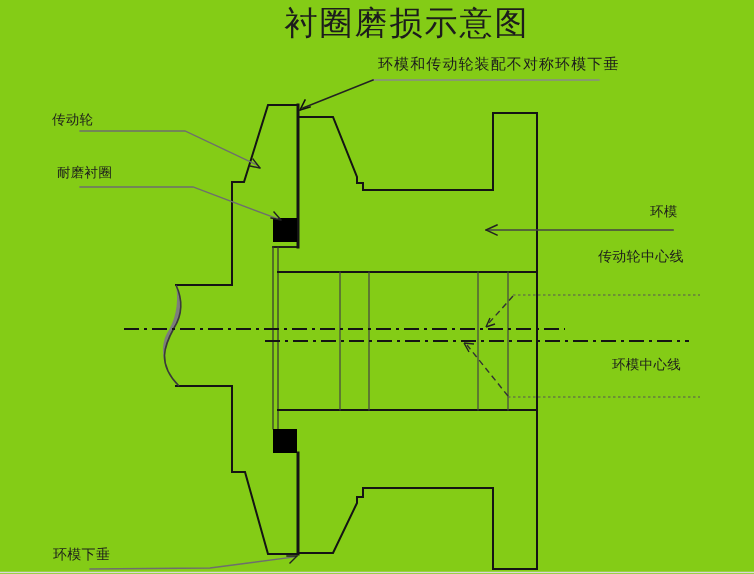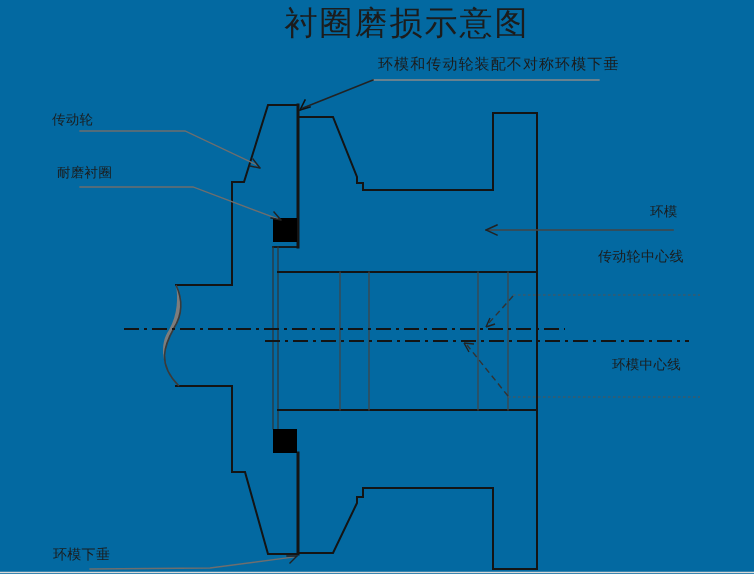--- a/index.html
+++ b/index.html
@@ -1,17 +1,17 @@
 <!DOCTYPE html>
 <html><head>
 <meta charset="utf-8">
 <style>
   html,body{margin:0;padding:0;background:#fff;}
   .stage{
-    position:relative;width:754px;height:574px;background:#0369a1;
+    position:relative;width:754px;height:574px;background:#84cc16;
     overflow:hidden;font-family:"Liberation Serif","DejaVu Serif",serif;
   }
   svg text{fill:#1c1c1c;}
   .title-text{font-size:33px;letter-spacing:2px;}
   .note-text{font-size:15px;letter-spacing:1.1px;}
   .lbl{font-size:13.5px;letter-spacing:0.3px;}
   .lbl-l{font-size:14px;letter-spacing:0.3px;}
 </style>
 </head>
 <body>

